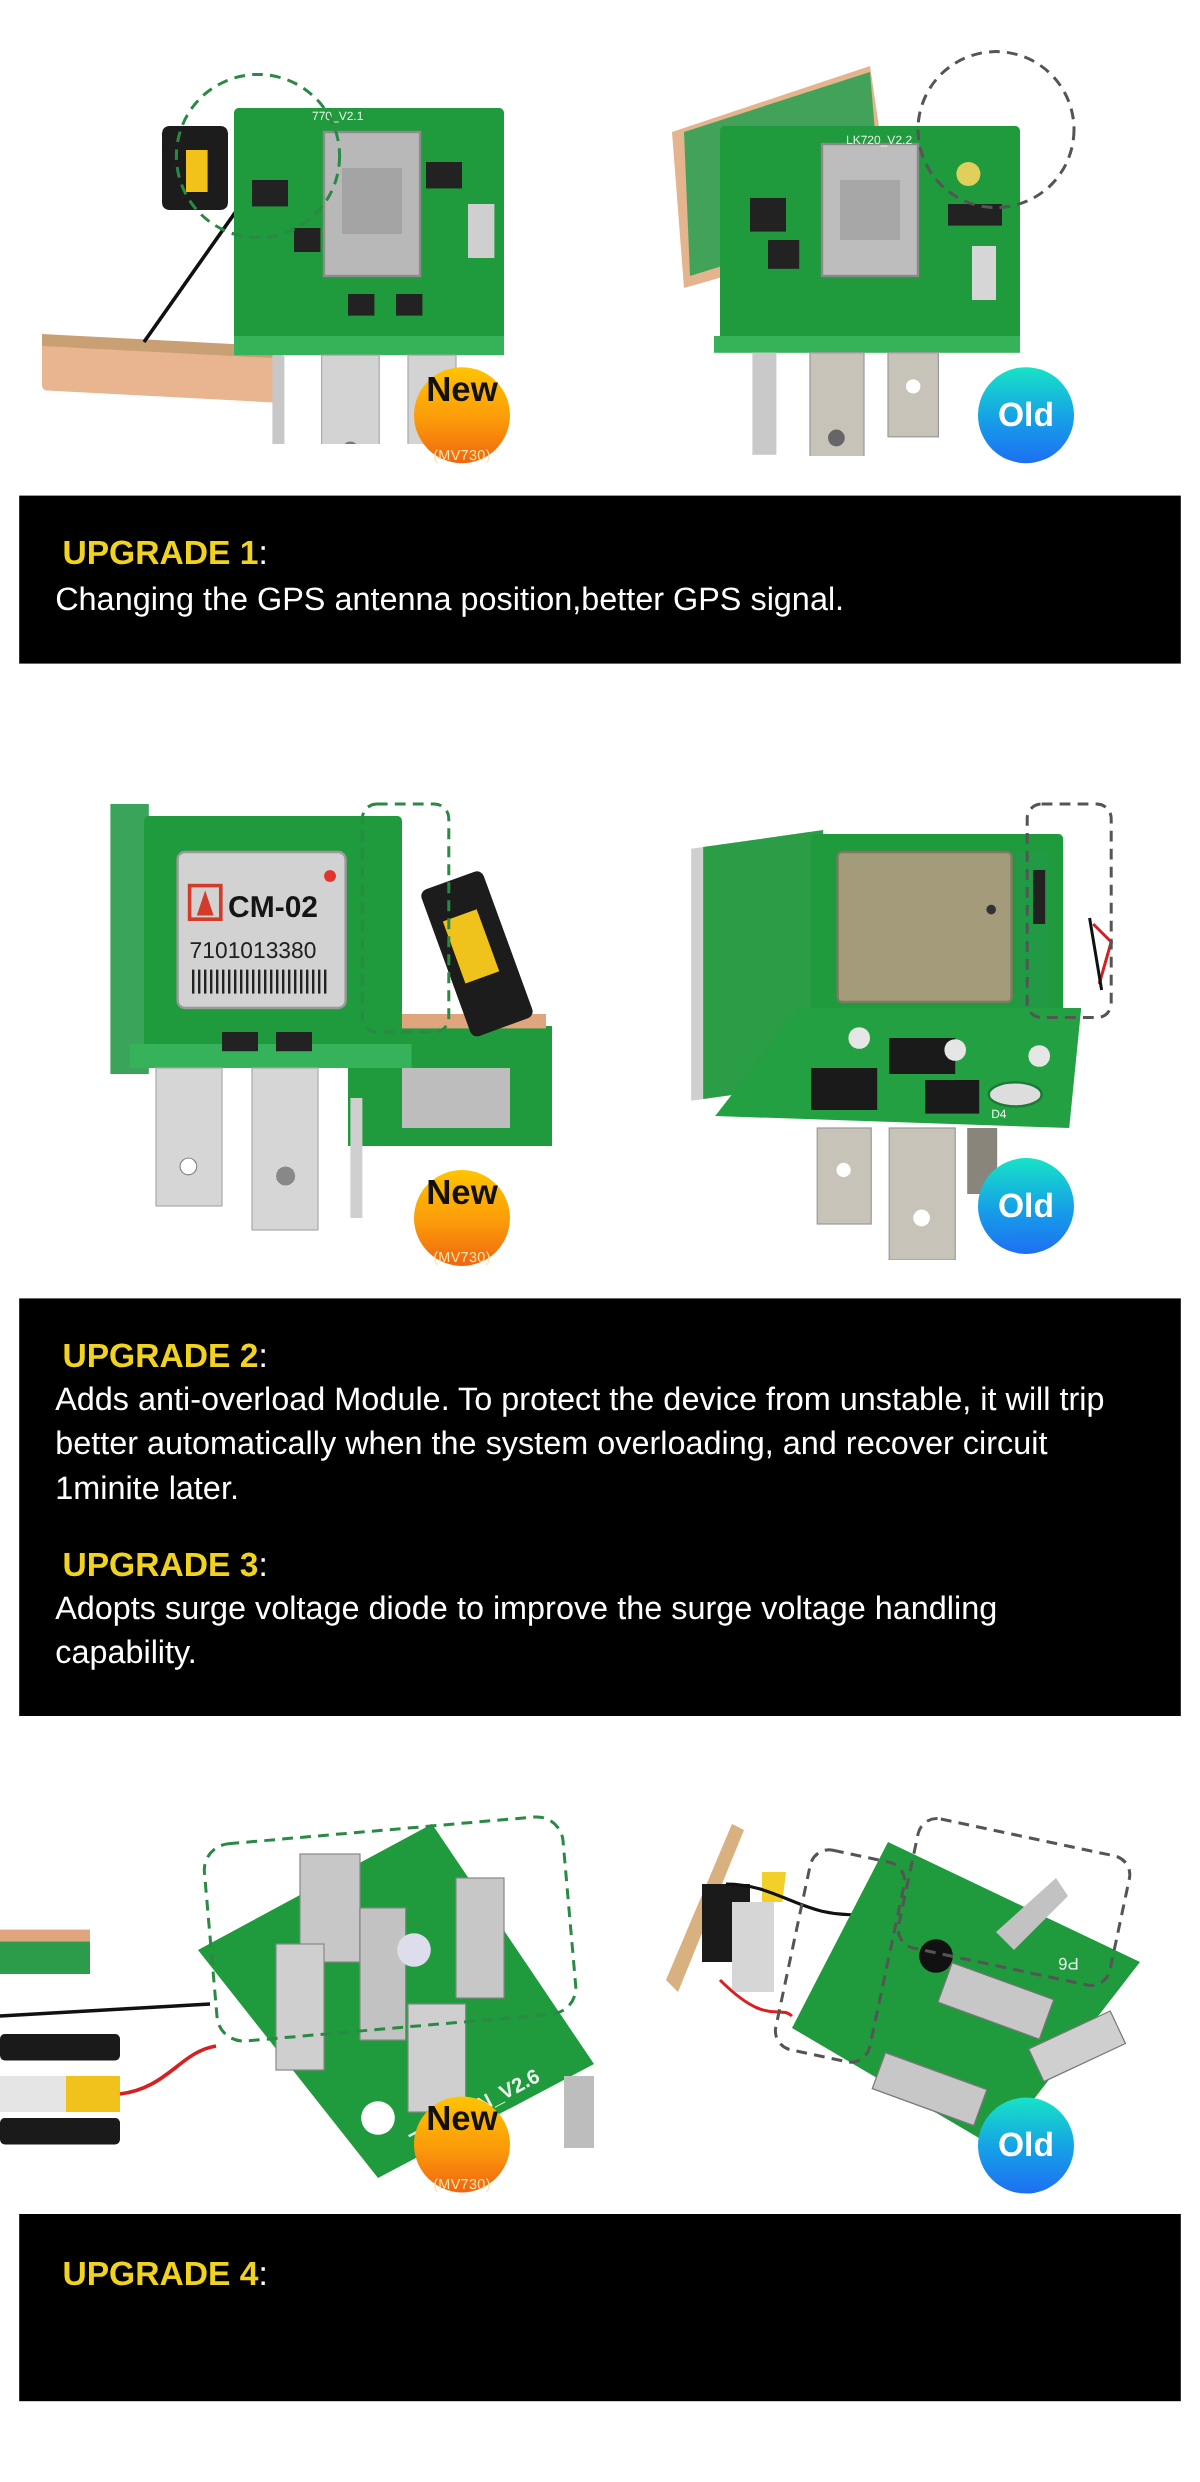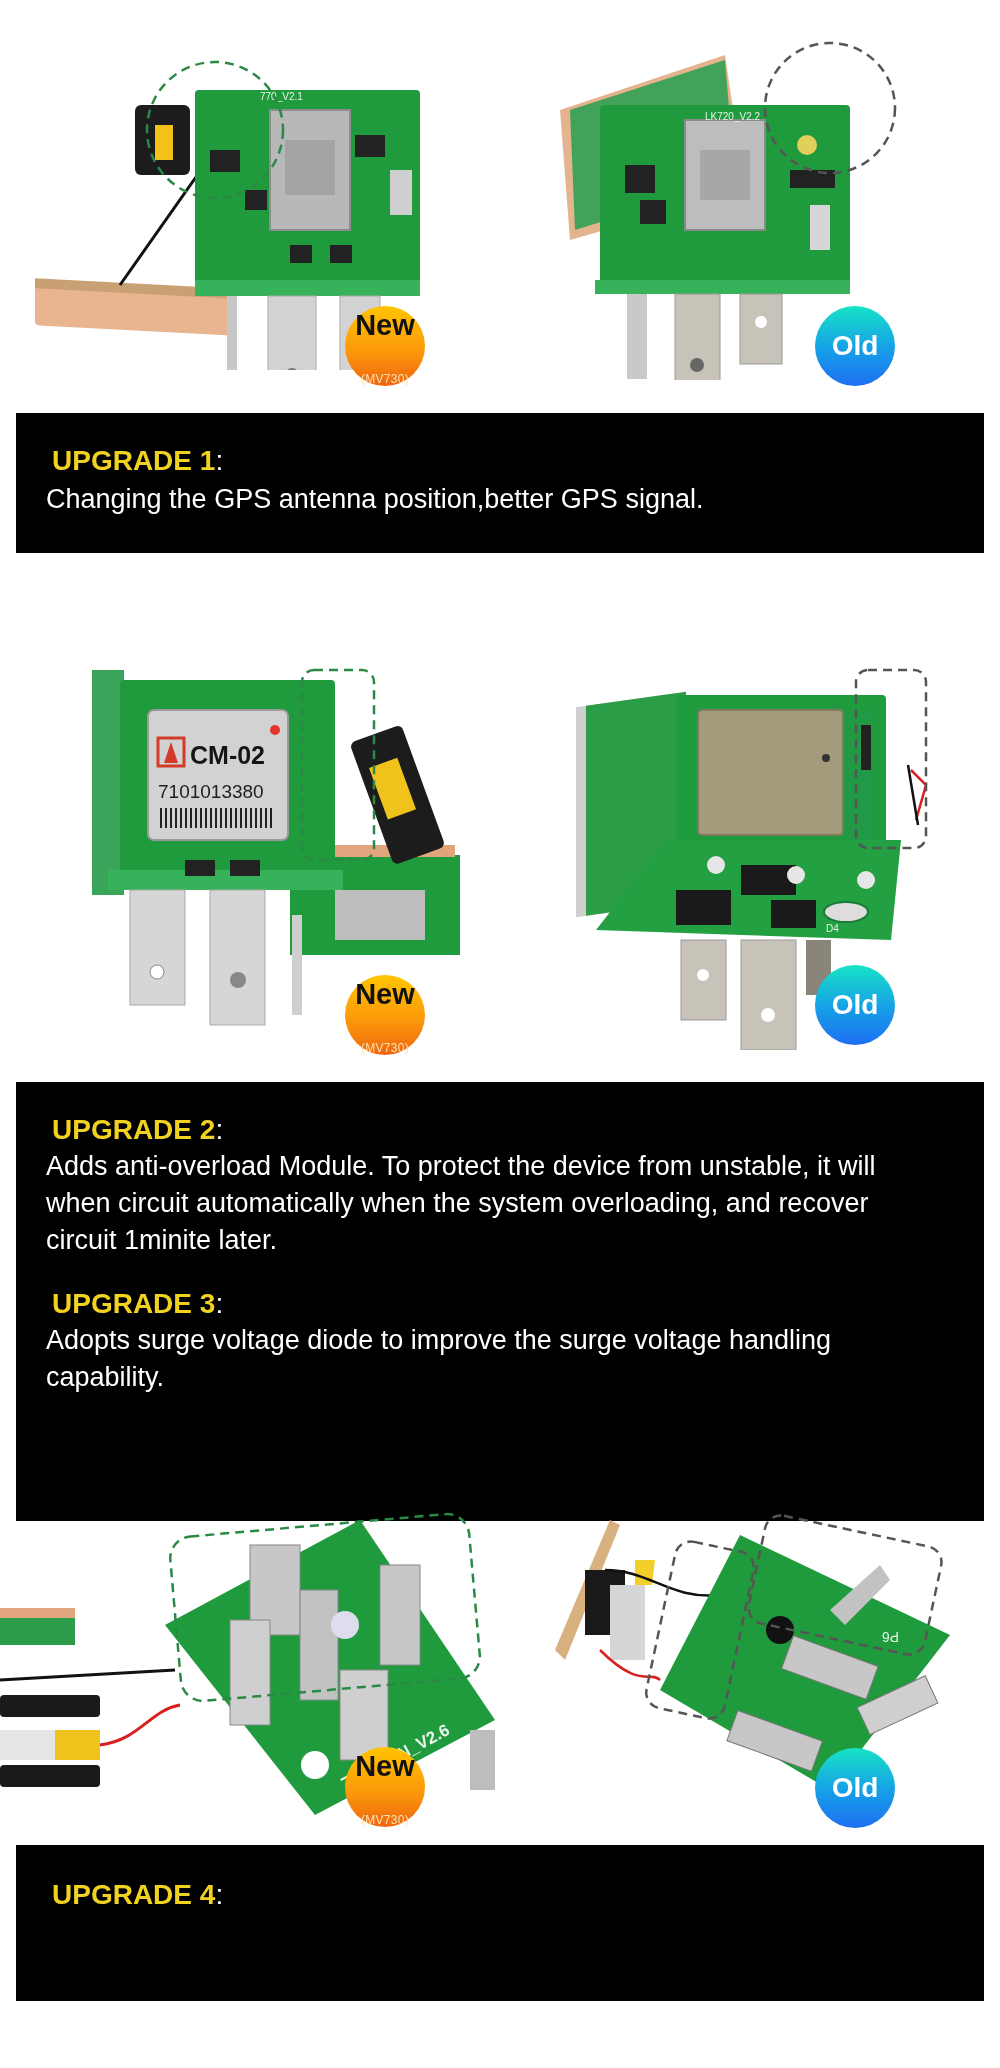--- a/index.html
+++ b/index.html
@@ -158,25 +158,25 @@
     <rect x="185" y="300" width="55" height="110" fill="#c8c3b8" stroke="#999"></rect>
     <circle cx="212" cy="375" r="7" fill="#fff"></circle>
     <rect x="250" y="300" width="25" height="55" fill="#8a857a"></rect>
     <rect x="300" y="30" width="70" height="178" rx="12" fill="none" stroke="#555" stroke-width="2.5" stroke-dasharray="9 6"></rect>
   </svg>
 </div>
 <div class="badge badge-old" style="left:815px;top:965px;">
   <span class="main">Old</span>
 </div>
 
-<div class="panel" style="top:1082px;height:439px;">
+<div class="panel" style="top:1082px;height:348px;">
   <div class="heading" style="top:32px;">
     <span>UPGRADE 2</span><span class="colon">:</span>
   </div>
-  <div class="body" style="top:66px;">Adds anti-overload Module. To protect the device from unstable, it will when circuit automatically when the system overloading, and recover circuit 1minite later.</div>
+  <div class="body" style="top:66px;">Adds anti-overload Module. To protect the device from unstable, it will trip better automatically when the system overloading, and recover circuit 1minite later.</div>
   <div class="heading" style="top:206px;">
     <span>UPGRADE 3</span><span class="colon">:</span>
   </div>
   <div class="body" style="top:240px;">Adopts surge voltage diode to improve the surge voltage handling capability.</div>
 </div>
 
 <div class="photo" style="left:0px;top:1490px;width:500px;height:340px;">
   <svg width="500" height="340" viewBox="0 0 500 340">
     <rect x="0" y="125" width="75" height="30" fill="#2c9b4a"></rect>
     <rect x="0" y="118" width="75" height="10" fill="#e0a57c"></rect>

